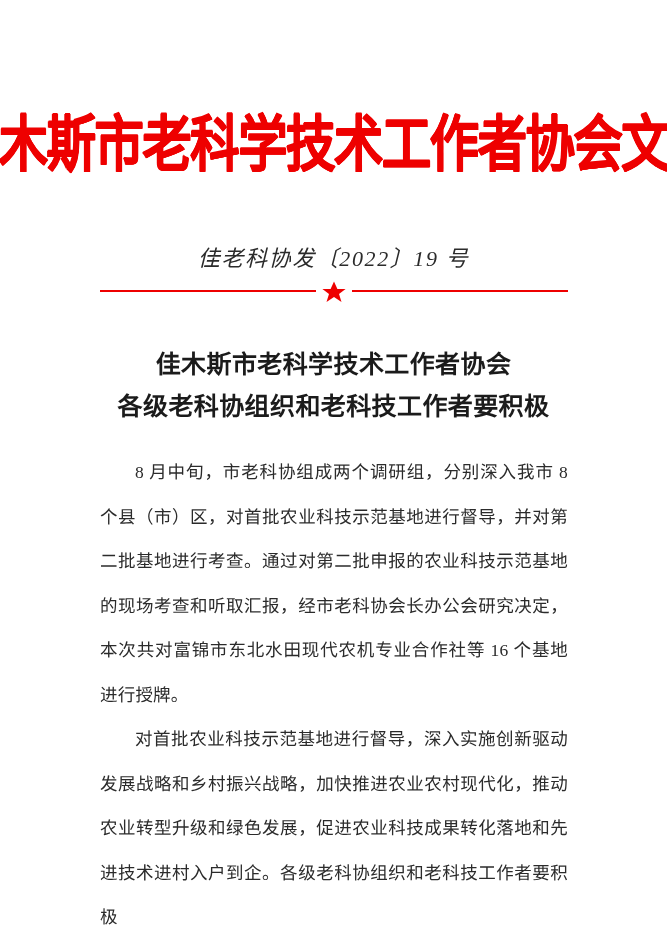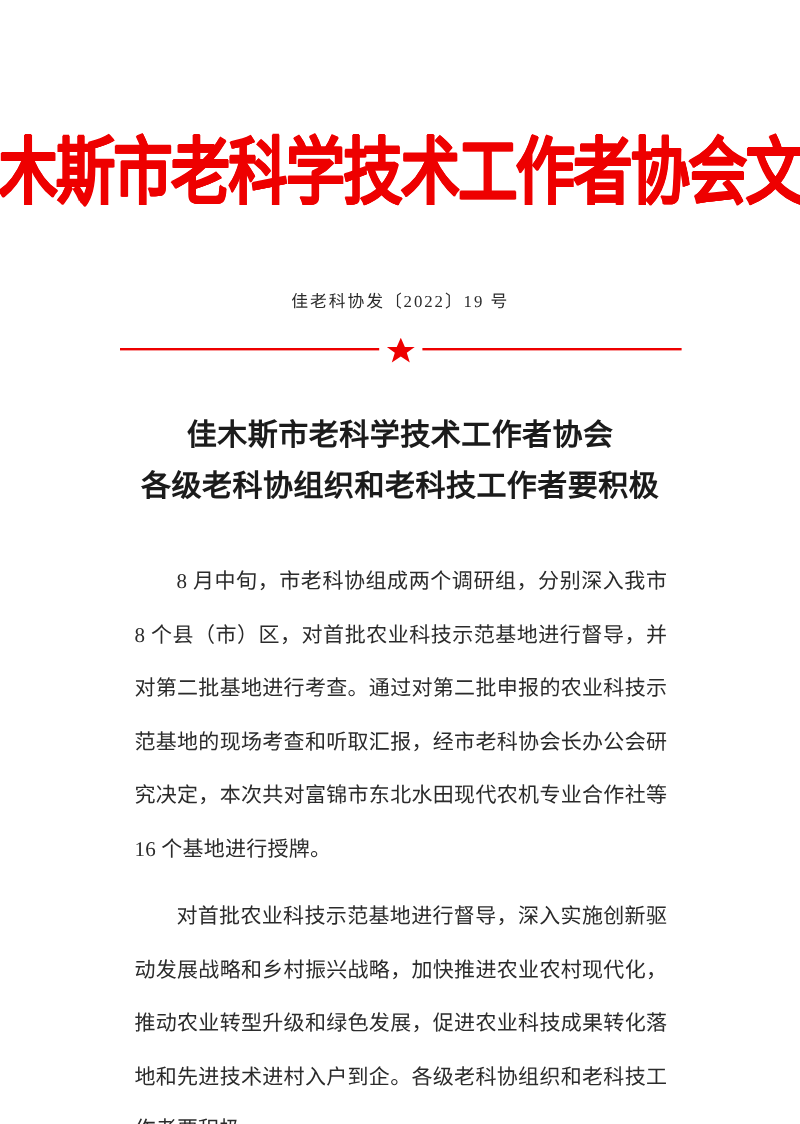--- a/index.html
+++ b/index.html
@@ -51,24 +51,25 @@
   
   .doc-number-row {
     position: absolute;
     left: 0;
     right: 0;
     top: 240px;
     text-align: center;
   }
 
   .doc-number {
-    font-size: 14px;
+    font-size: 22px;
     color: #2b2b2b;
     letter-spacing: 1.6px;
     white-space: nowrap;
+    font-style: italic;
   }
 
   
   .divider {
     position: absolute;
     left: 100px;
     width: 468px;
     top: 280px;
     height: 24px;
   }
@@ -100,21 +101,21 @@
   
   .doc-title {
     position: absolute;
     left: 0;
     right: 0;
     top: 344px;
     text-align: center;
   }
 
   .doc-title .title-line {
-    font-family: Liberation Mono, monospace;
+    font-family: Liberation Serif, serif;
     font-weight: 700;
     font-size: 25px;
     line-height: 42px;
     color: #1b1b1b;
     letter-spacing: 0.4px;
     white-space: nowrap;
   }
 
   
   .body-block {
@@ -132,21 +133,21 @@
     white-space: nowrap;
   }
 
   .para {
     font-size: 17.5px;
     line-height: 44.5px;
     color: #2b2b2b;
     text-align: justify;
     text-align-last: left;
     letter-spacing: 0.2px;
-    margin: 12px;
+    margin: 0;
   }
 
   .para.indent { text-indent: 2em; }
 </style>
 </head>
 <body>
 
 <div class="page">
 
   <div class="masthead">

